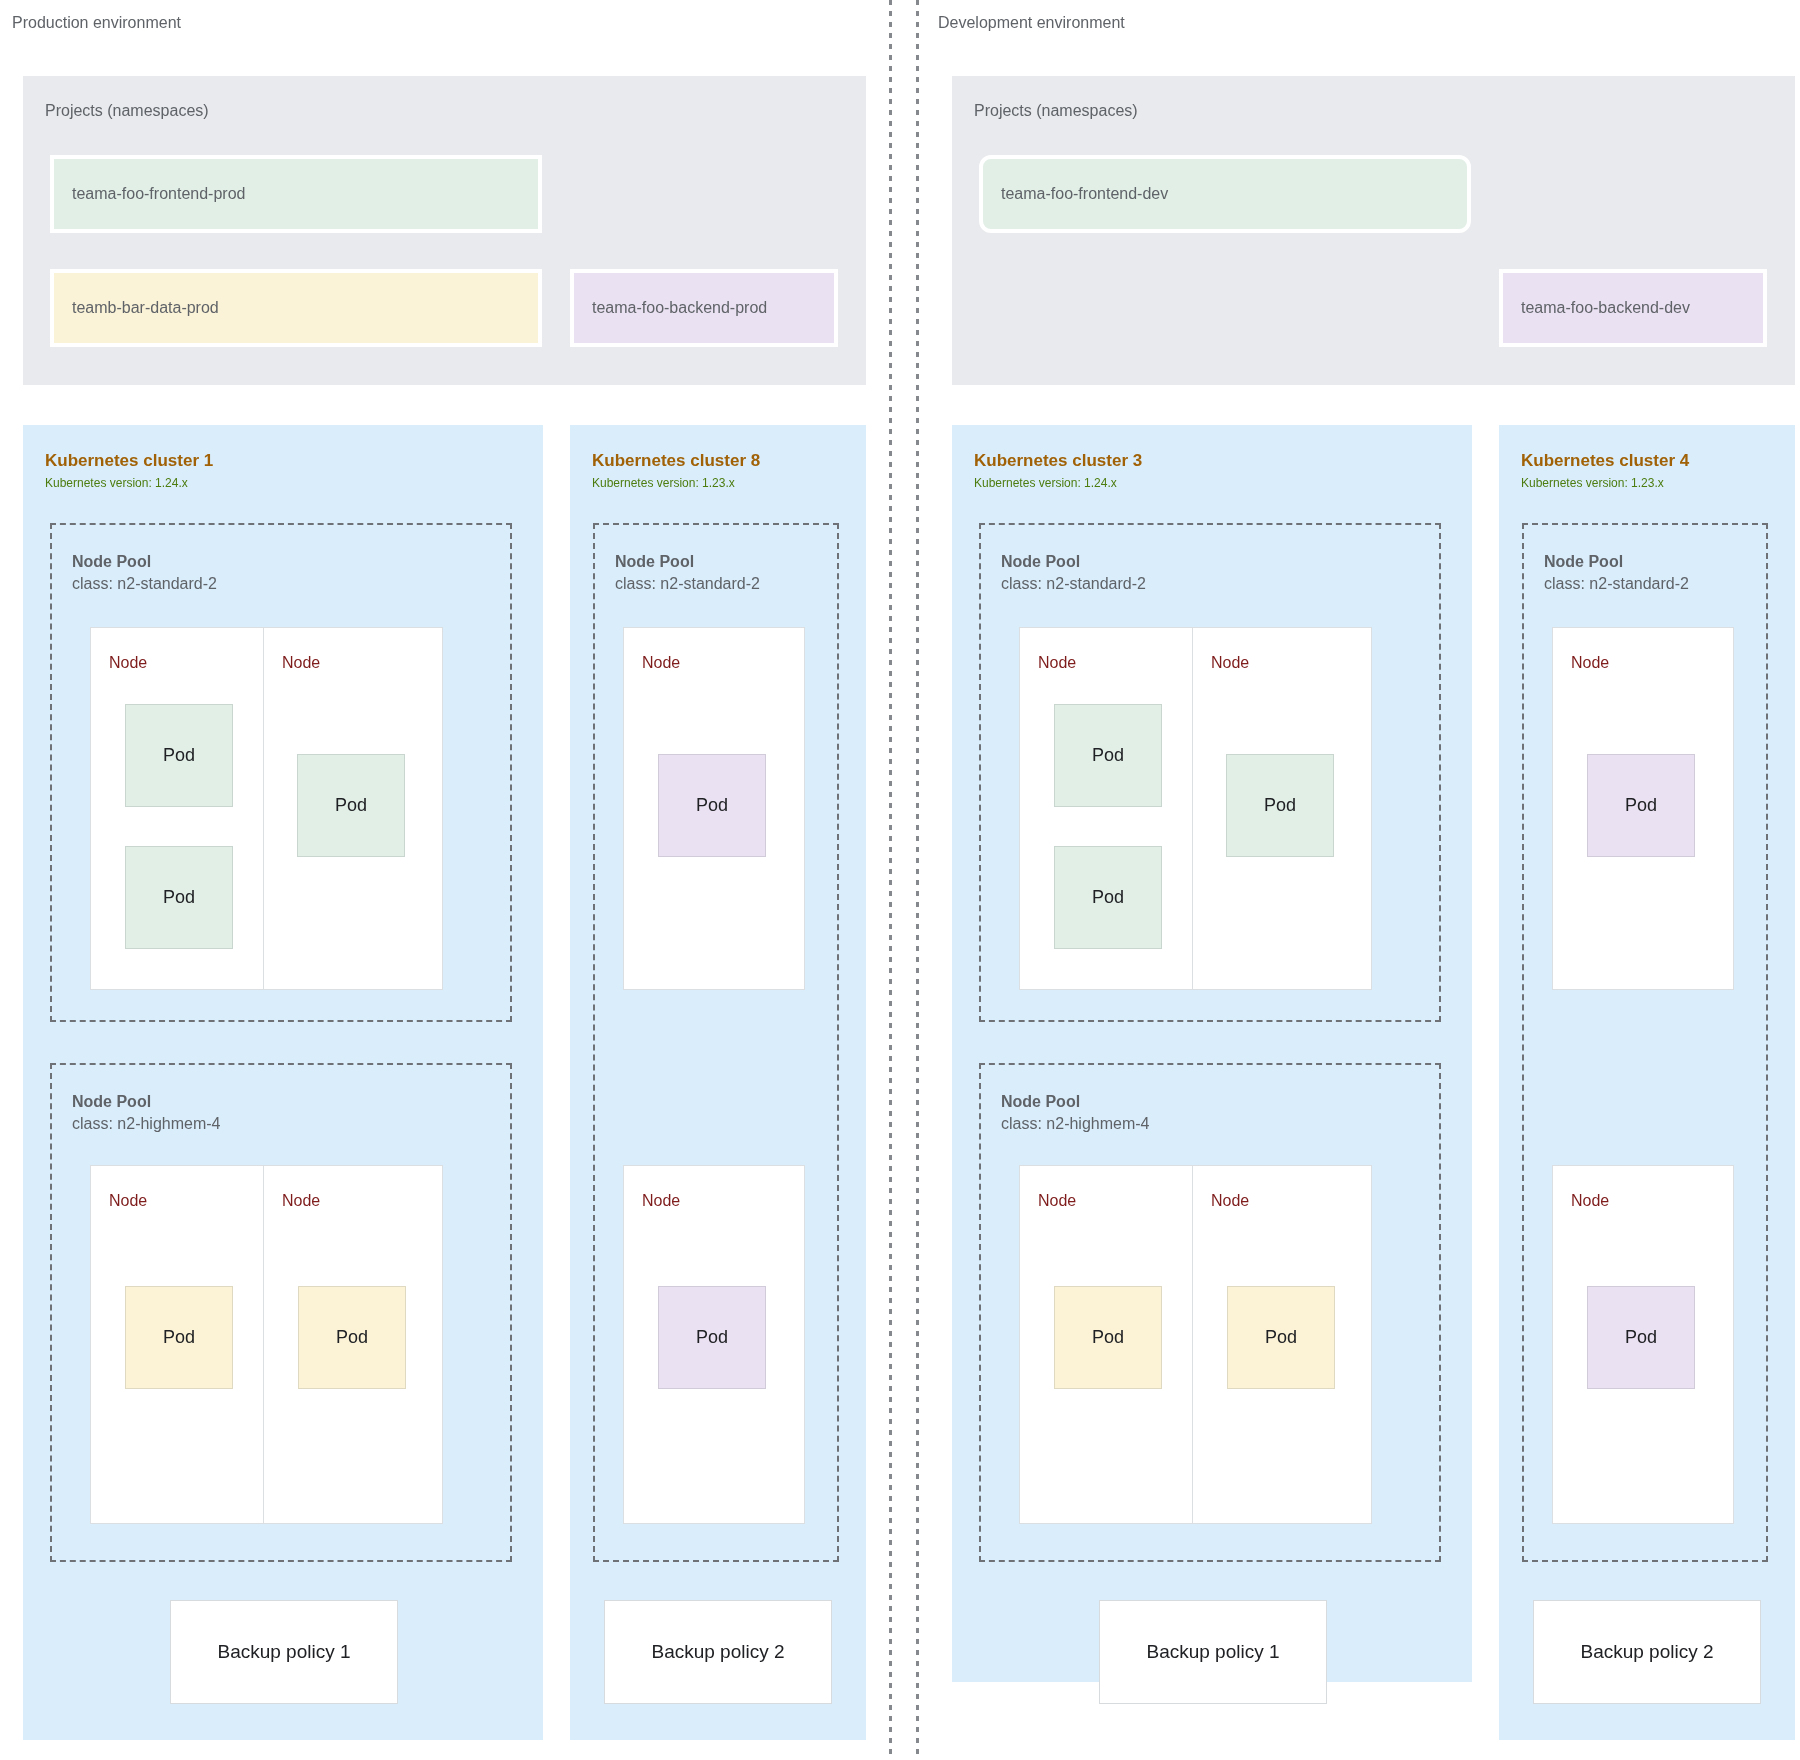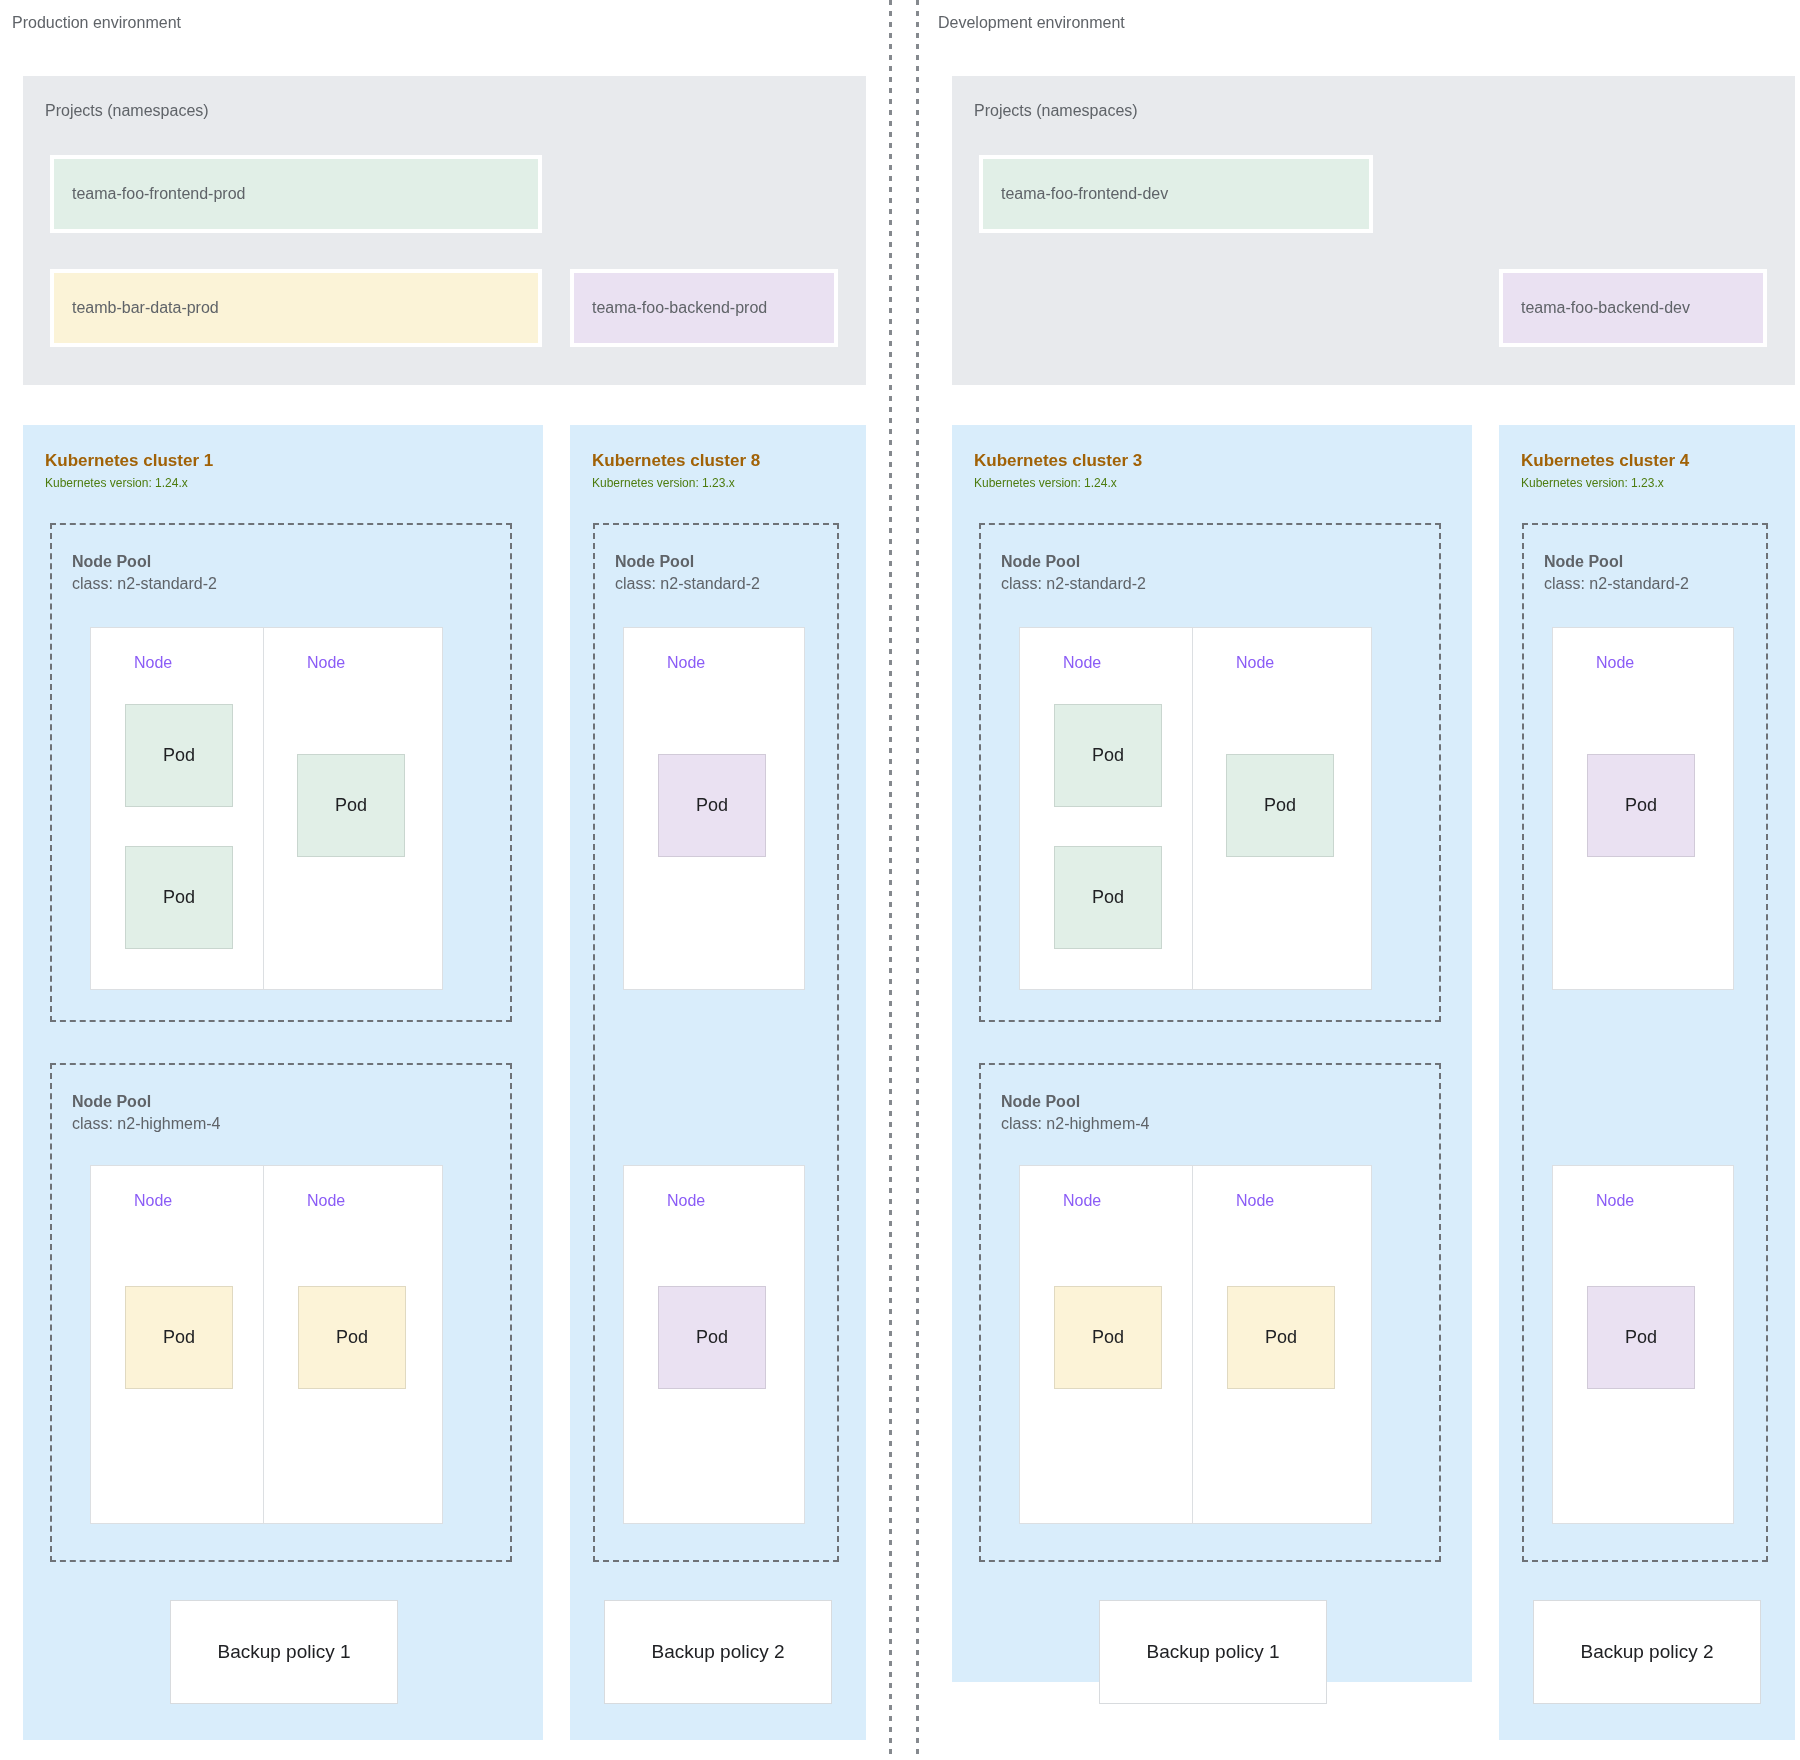--- a/index.html
+++ b/index.html
@@ -13,21 +13,21 @@
   .ns-green{background:#e1efe7;}
   .ns-yellow{background:#fbf3d7;}
   .ns-purple{background:#eae1f2;}
   .cluster{background:#d9edfb;}
   .cluster-title{font-size:17px;font-weight:bold;color:#a16207;line-height:23px;}
   .cluster-version{font-size:12px;color:#4d7c0f;line-height:23px;}
   .pool{border:2px dashed #6e7277;background:transparent;}
   .pool-title{font-size:16px;font-weight:bold;color:#5f6368;line-height:22px;}
   .pool-class{font-size:16px;color:#5f6368;line-height:22px;}
   .node{background:#ffffff;border:1px solid #dcdfe2;}
-  .node-label{font-size:16px;color:#8b5cf6;margin-left:25px;}
+  .node-label{font-size:16px;color:#7f1d1d;}
   .pod{display:flex;align-items:center;justify-content:center;font-size:18px;color:#202124;border:1px solid rgba(60,64,67,0.14);}
   .pod-green{background:#e1efe7;}
   .pod-yellow{background:#fcf3d7;}
   .pod-purple{background:#eae1f2;}
   .backup{background:#ffffff;border:1px solid #d8dbde;display:flex;align-items:center;justify-content:center;font-size:19px;color:#202124;}
   .divider-line{width:3px;background:repeating-linear-gradient(to bottom,#85898e 0 5px,transparent 5px 11px);}
 </style>
 </head>
 <body>
 
@@ -101,21 +101,21 @@
     <div class="abs backup" style="left:34px;top:1175px;width:228px;height:104px;">Backup policy 2</div>
   </div>
 
   <div class="abs divider-line" style="left:889px;top:0;height:1756px;"></div>
   <div class="abs divider-line" style="left:916px;top:0;height:1756px;"></div>
 
   <div class="abs env-label" style="left:938px;top:14px;">Development environment</div>
 
   <div class="abs projects" style="left:952px;top:76px;width:843px;height:309px;">
     <div class="abs projects-title" style="left:22px;top:26px;">Projects (namespaces)</div>
-    <div class="abs ns ns-green" style="left:27px;top:79px;width:394px;height:78px;">teama-foo-frontend-dev</div>
+    <div class="abs ns ns-green" style="left:27px;top:79px;width:492px;height:78px;border-radius:12px;">teama-foo-frontend-dev</div>
     <div class="abs ns ns-purple" style="left:547px;top:193px;width:268px;height:78px;">teama-foo-backend-dev</div>
   </div>
 
   <div class="abs cluster" style="left:952px;top:425px;width:520px;height:1257px;">
     <div class="abs" style="left:22px;top:24px;">
       <div class="cluster-title">Kubernetes cluster 3</div>
       <div class="cluster-version">Kubernetes version: 1.24.x</div>
     </div>
     <div class="abs pool" style="left:27px;top:98px;width:462px;height:499px;">
       <div class="abs" style="left:20px;top:26px;">

